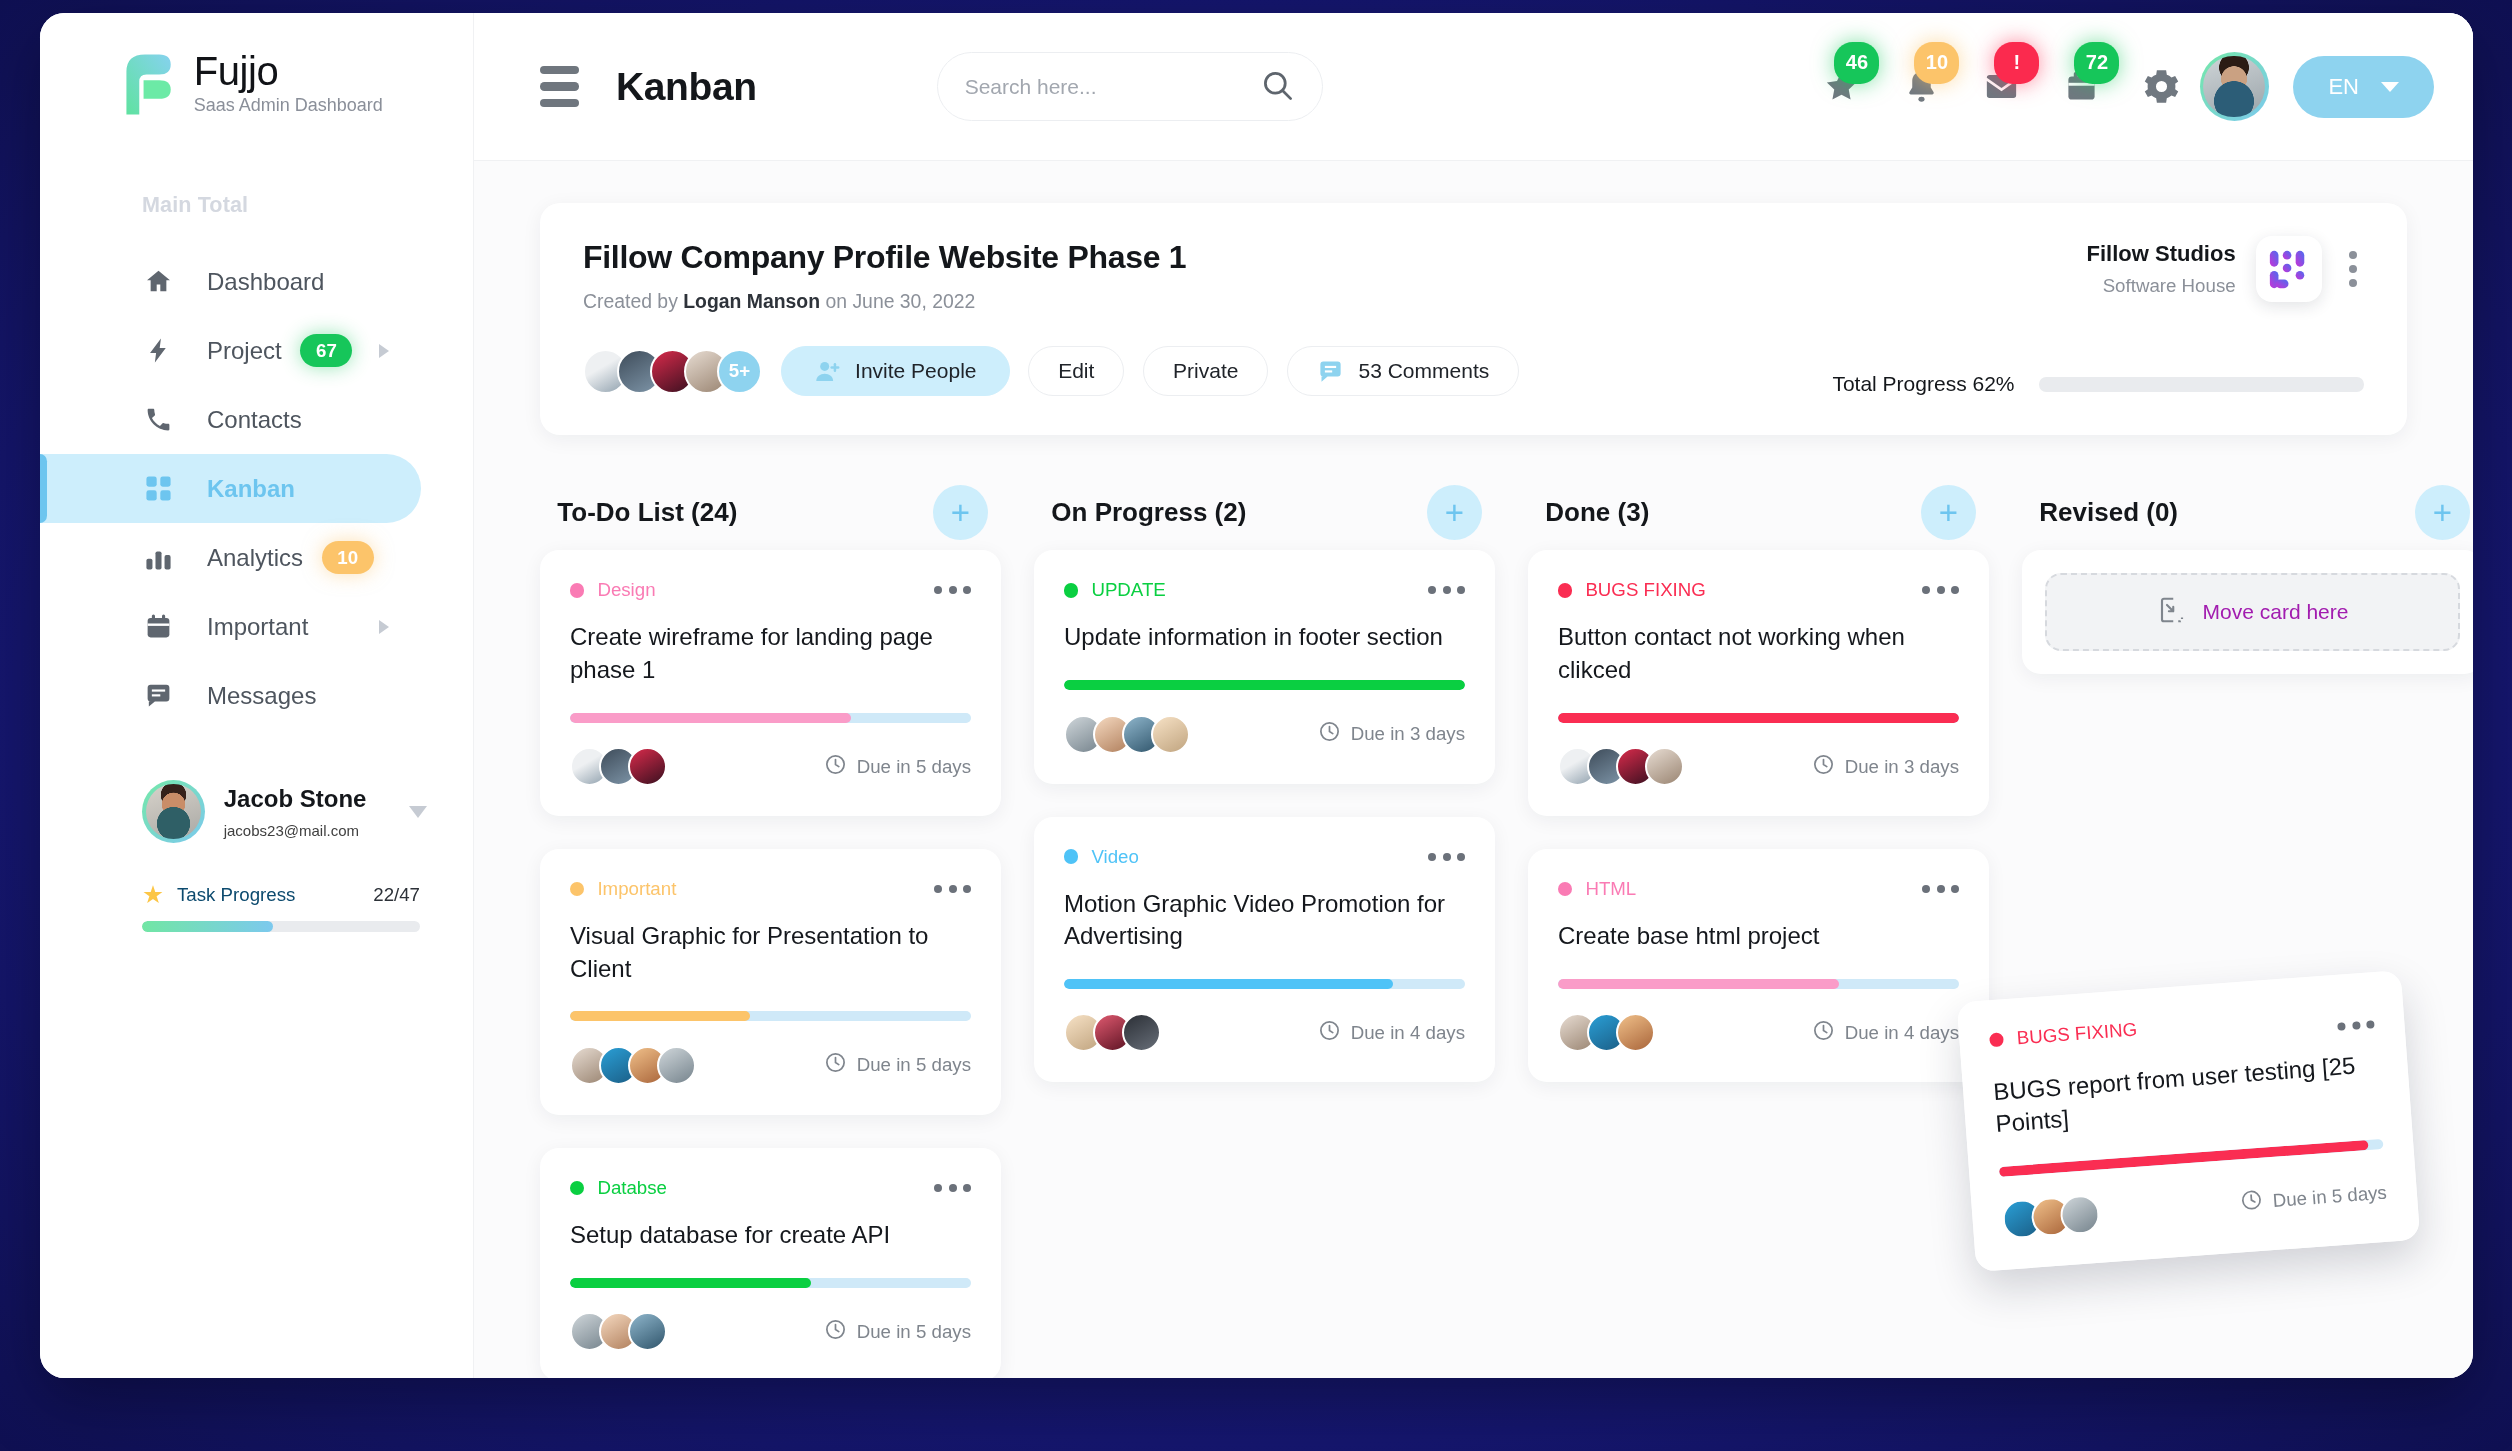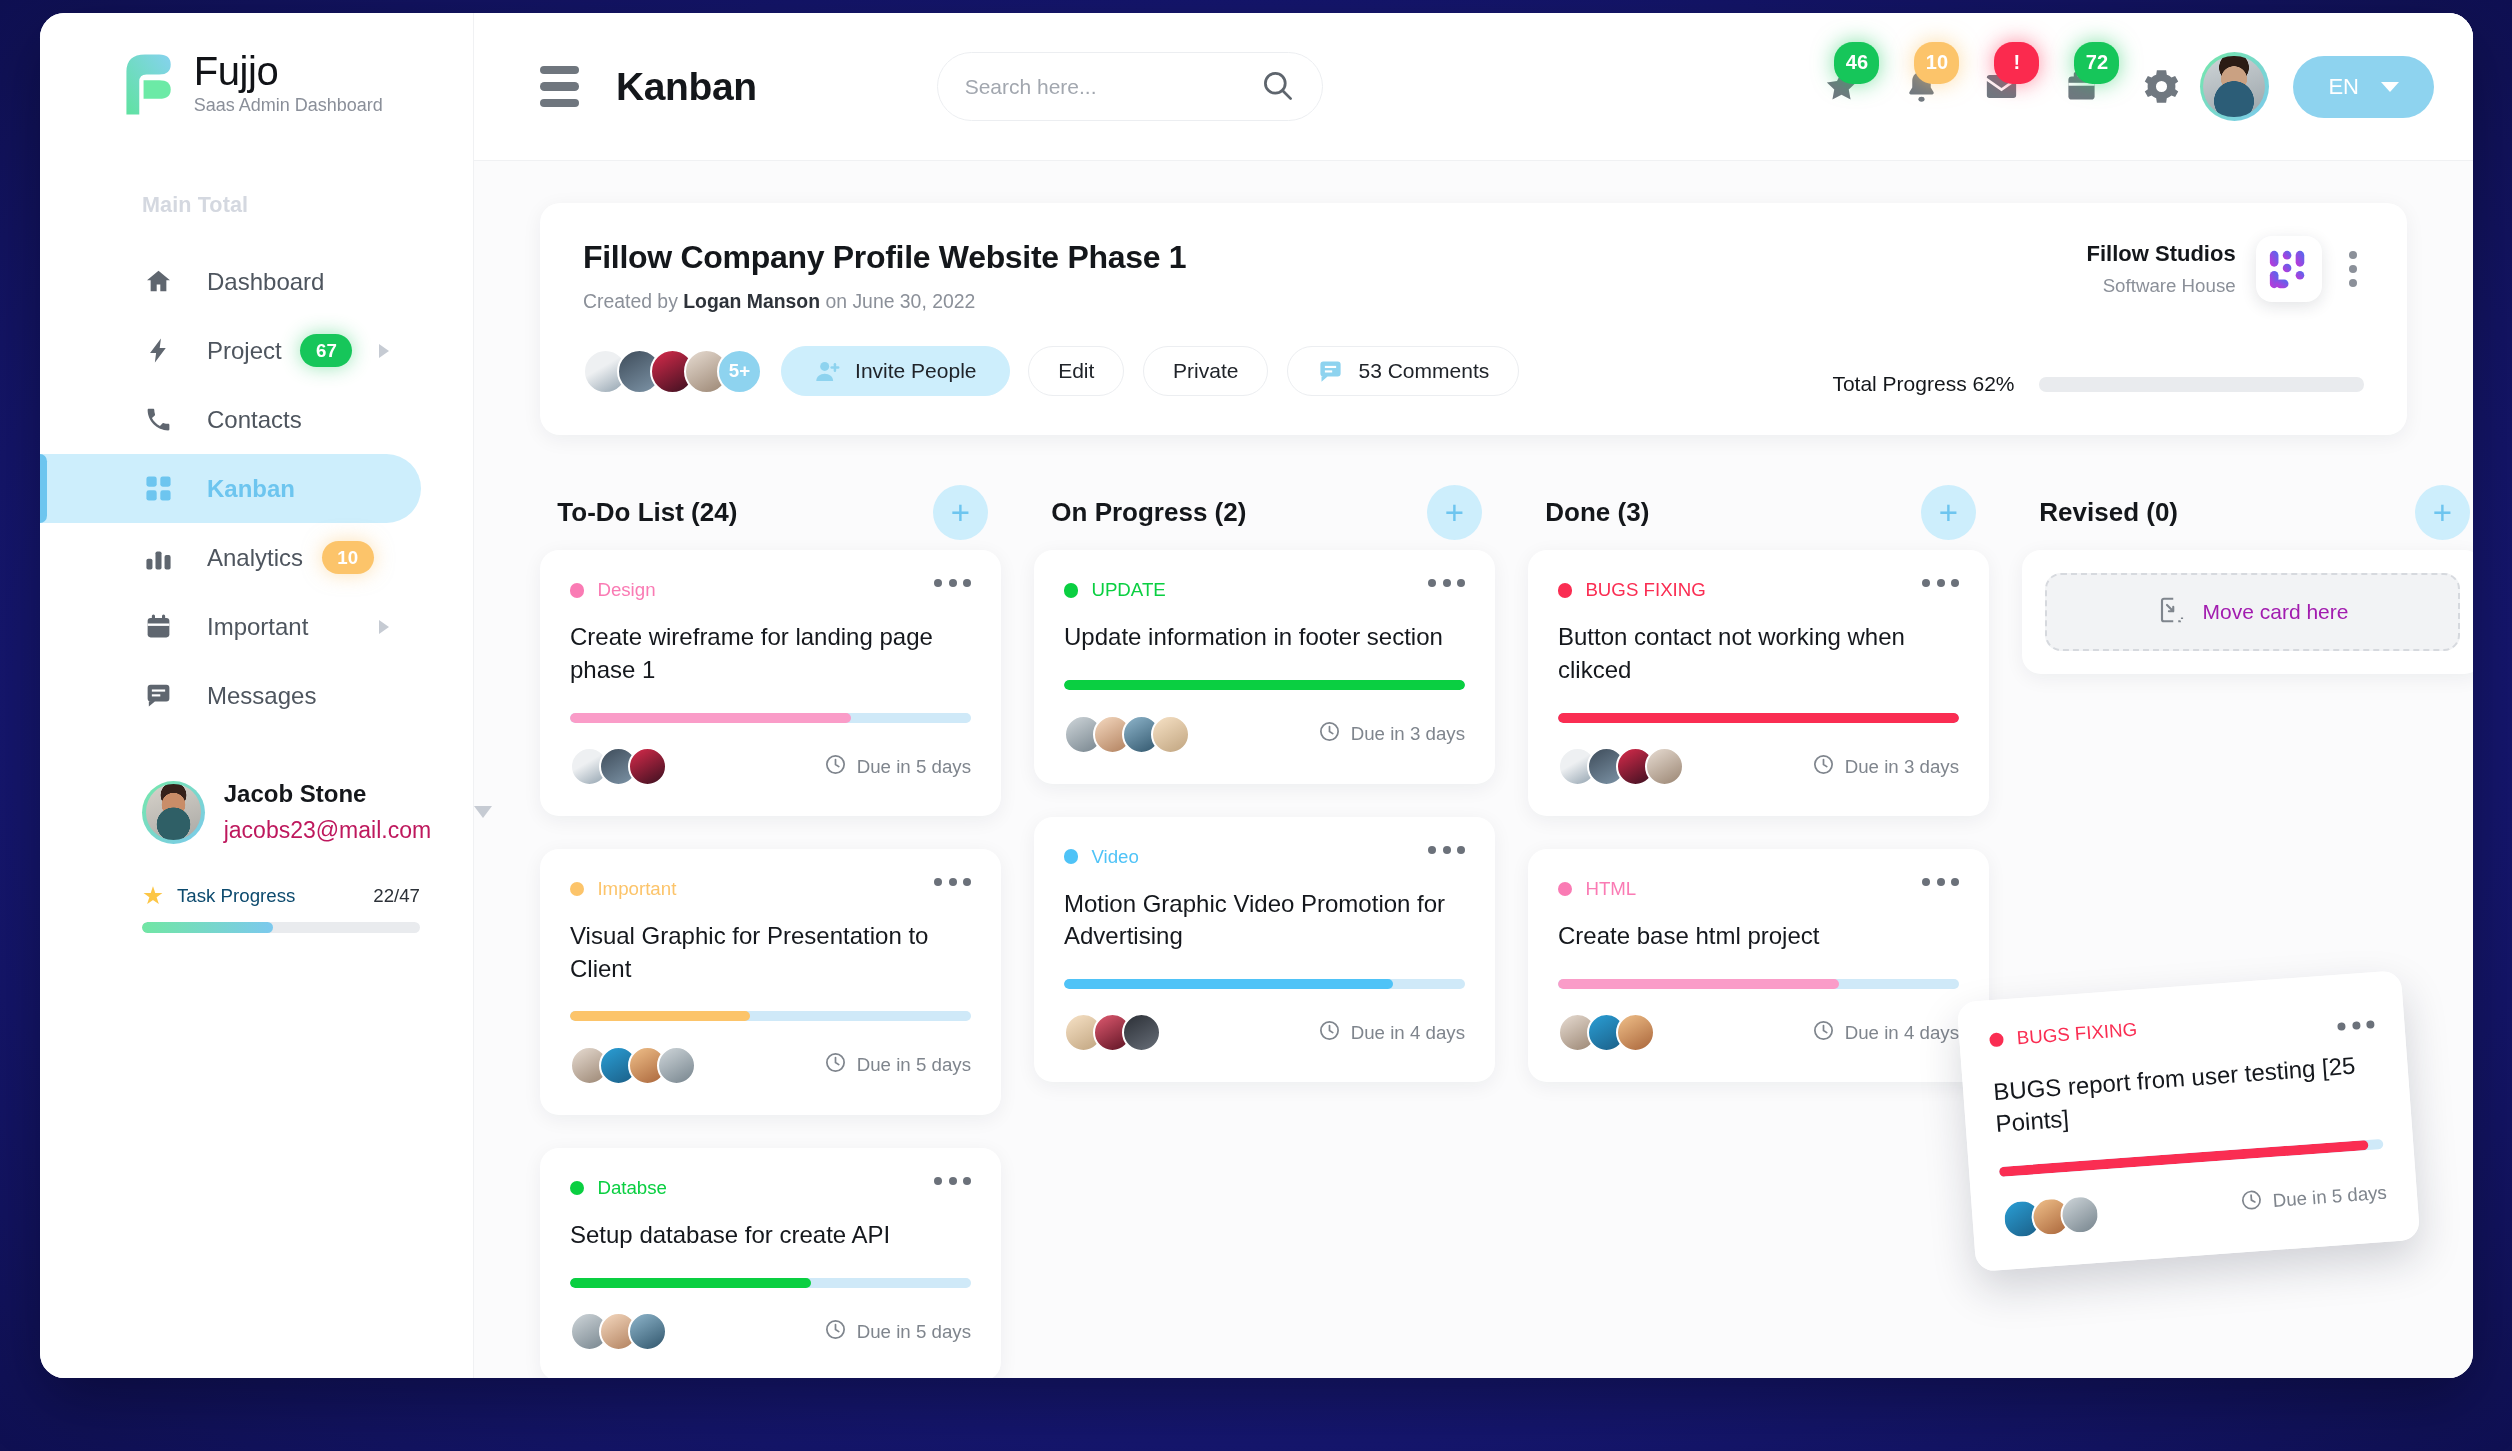--- a/index.html
+++ b/index.html
@@ -94,21 +94,21 @@
   .user-avatar .face {
     width: 100%; height: 100%; border-radius: 50%;
     background:
       radial-gradient(circle at 50% 72%, #2f5f66 0 34%, transparent 35%),
       radial-gradient(circle at 50% 37%, #c98d68 0 26%, transparent 27%),
       radial-gradient(circle at 50% 20%, #35211a 0 24%, transparent 25%),
       linear-gradient(160deg,#d8d3cb,#a9a8a4);
   }
   .user-meta { margin-left: 18.7px; }
   .user-name { font-size: 24px; font-weight: 700; color: #14171b; }
-  .user-mail { font-size: 23px; color: #be185d; margin-top: 9px; }
+  .user-mail { font-size: 15px; color: #404040; margin-top: 9px; }
   .user-caret {
     margin-left: 43px;
     width: 0; height: 0;
     border-top: 12.2px solid #c6cbd3;
     border-left: 9.4px solid transparent;
     border-right: 9.4px solid transparent;
   }
 
   .task-progress { margin: 40px 0 0 102px; width: 278px; }
   .tp-row { display: flex; align-items: center; }
@@ -246,21 +246,21 @@
     margin-left: auto; width: 55px; height: 55px; border-radius: 50%;
     background: #cdeefc; color: #6dc5ef; display: flex; align-items: center; justify-content: center;
     font-size: 33px; font-weight: 300; cursor: pointer; flex: none; line-height: 0;
   }
   .col-body { display: flex; flex-direction: column; gap: 33px; }
 
   .card {
     background: #fff; border-radius: 18.7px; padding: 29px 30px 30px 30px;
     box-shadow: 0 4.3px 18.7px rgba(22,30,52,.06);
   }
-  .card-top { display: flex; }
+  .card-top { display: flex; align-items: center; }
   .tag { display: flex; align-items: center; gap: 13px; }
   .tag-dot { width: 14.4px; height: 14.4px; border-radius: 50%; flex: none; }
   .tag-label { font-size: 18.7px; font-weight: 500; }
   .kebab-h { margin-left: auto; display: flex; gap: 6.5px; cursor: pointer; }
   .kebab-h i { width: 8px; height: 8px; border-radius: 50%; background: #6b717a; display: block; }
   .card-title { font-size: 24px; font-weight: 500; color: #15181d; line-height: 1.36; margin-top: 20px; }
   .card-bar { margin-top: 26px; height: 10px; border-radius: 5px; background: #cfe9f8; overflow: hidden; }
   .card-bar .fill { height: 100%; border-radius: 5px; }
   .card-foot { display: flex; align-items: center; margin-top: 24.5px; }
   .card-foot .avatar-stack .av,

